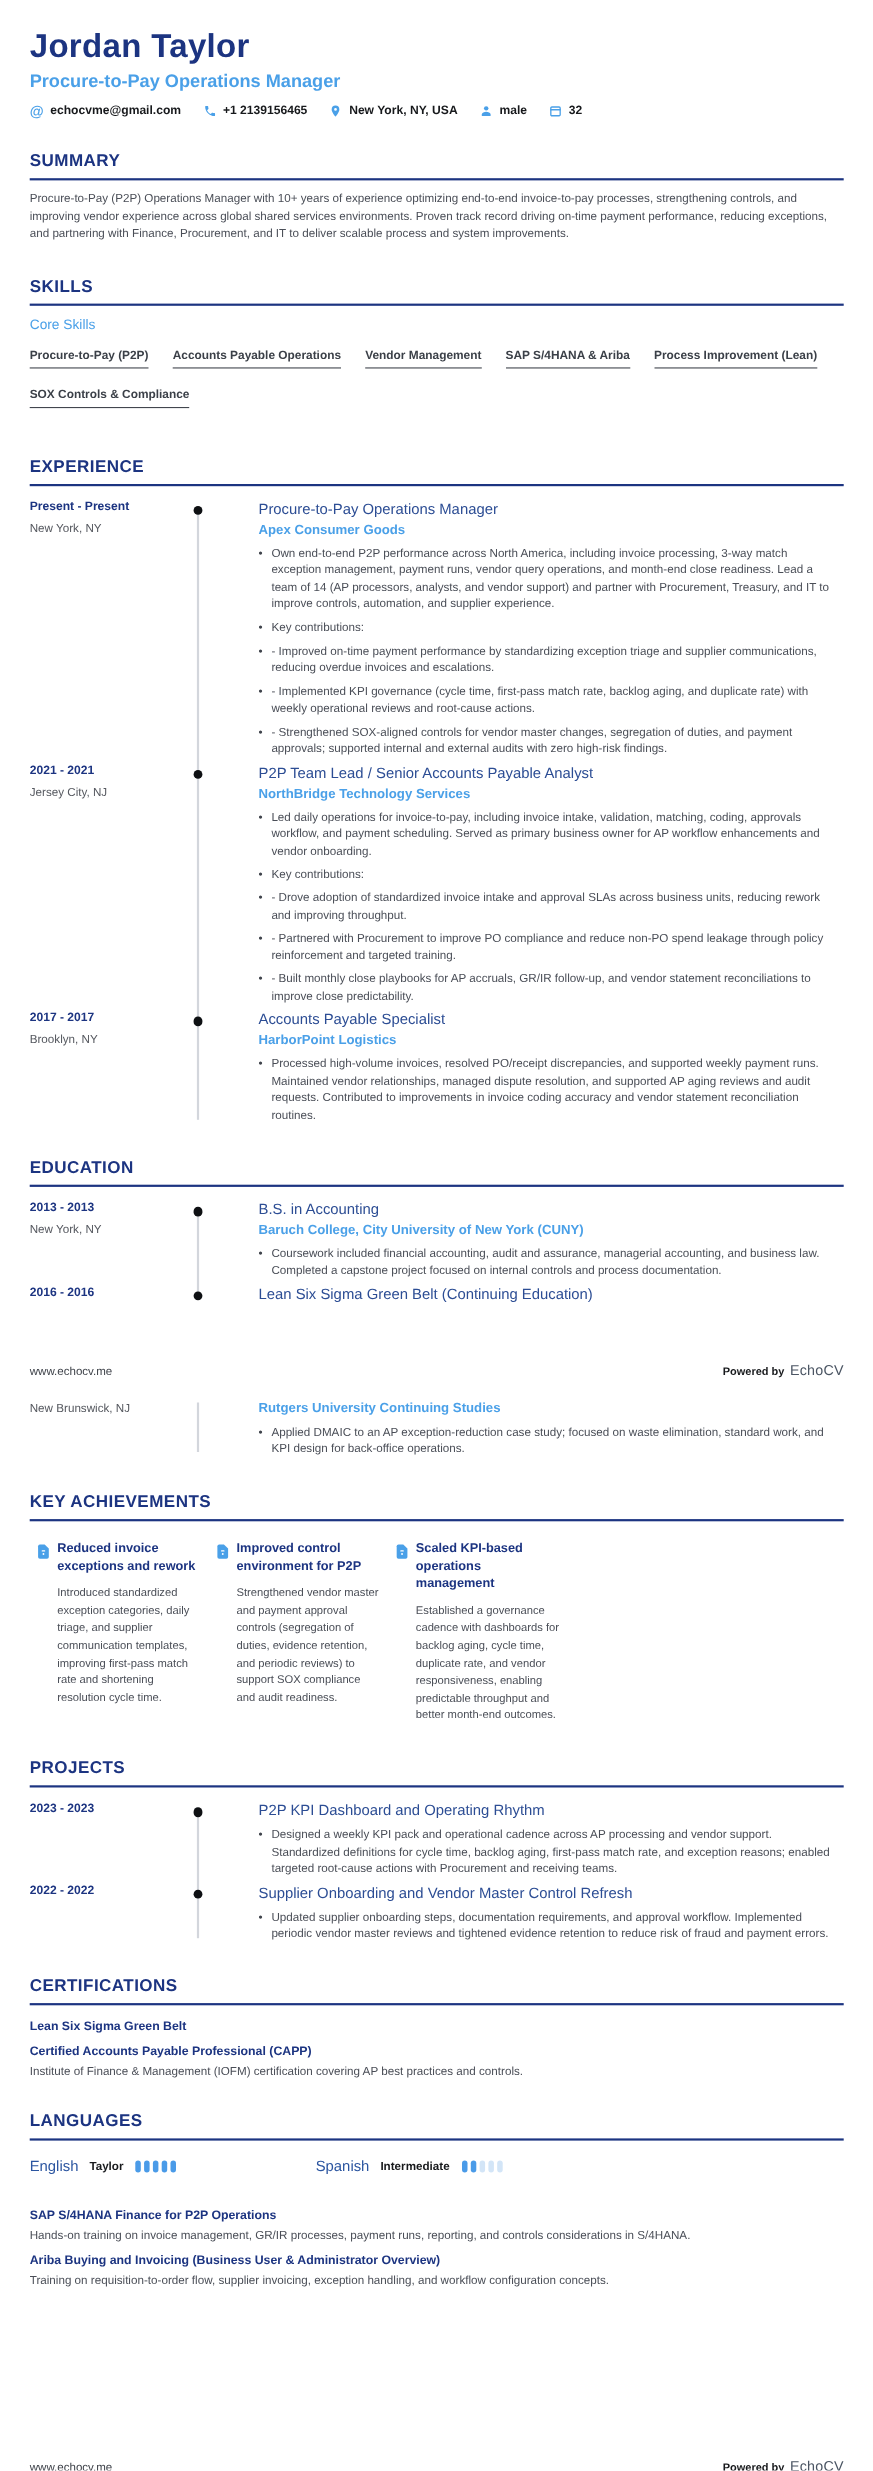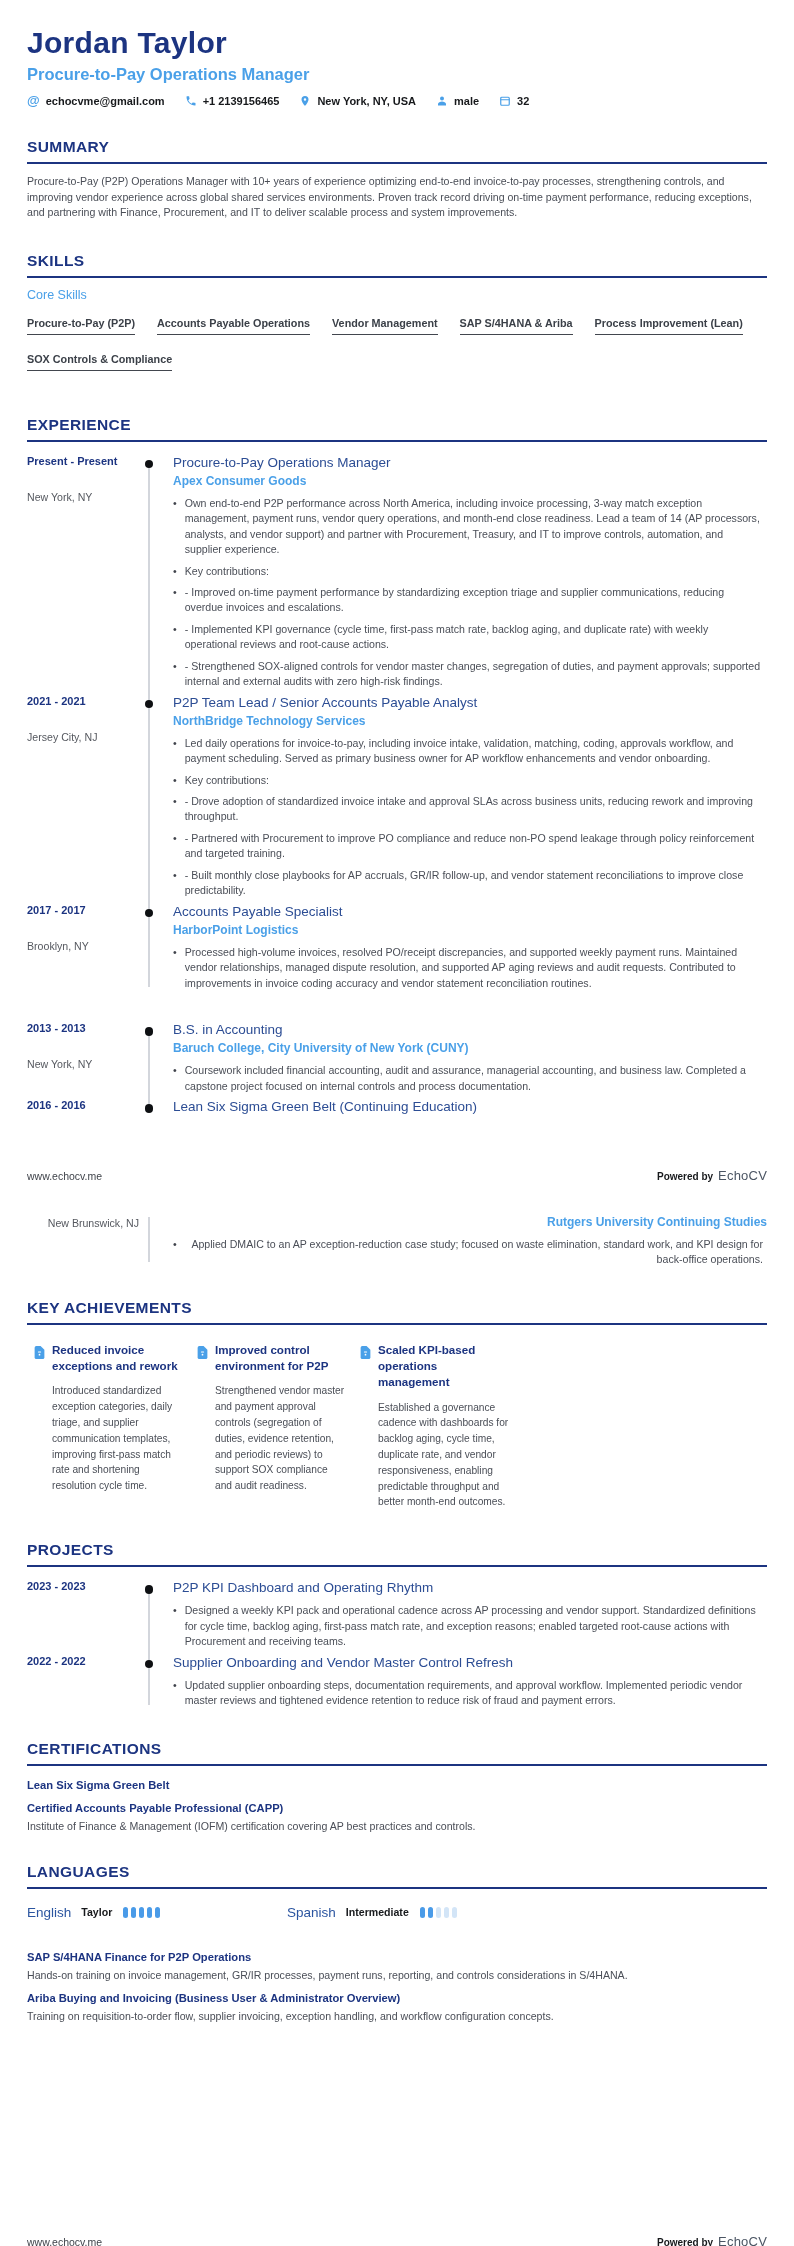--- a/index.html
+++ b/index.html
@@ -27,43 +27,43 @@
            padding-bottom:6px; border-bottom:2.5px solid #1c3481; }
 
   .summary-text { margin-top:10px; font-size:10.6px; line-height:1.47; color:#4a4e57; }
 
   .group-label { margin-top:10px; font-size:12.5px; color:#4aa0e8; }
   .chips { margin-top:11px; }
   .chip { display:inline-block; margin:0 22px 14px 0; padding-bottom:5px;
           border-bottom:1.6px solid #42464e; font-size:10.8px; font-weight:bold; color:#3b4048; }
 
   .entries { margin-top:13px; display:flex; flex-direction:column; gap:5px; }
-  .entry { display:grid; grid-template-columns:112px 34px 1fr; }
+  .entry { display:grid; grid-template-columns:112px 34px 1fr;gap:31px; }
   .dates { font-size:11px; font-weight:bold; color:#1c3481; }
-  .loc { margin-top:24px; font-size:10.6px; color:#55585f; }
+  .loc { margin-top:8px; font-size:10.6px; color:#55585f; }
   .e-tl { position:relative; }
   .tl-line { position:absolute; top:9px; bottom:-14px; left:9px; width:1.5px; background:#d3d6dc; }
   .entry.last .tl-line { bottom:4px; }
   .tl-dot { position:absolute; top:5px; left:5.5px; width:8.5px; height:8.5px;
             background:#0e1013; border-radius:50%; }
   .etitle { font-size:13.5px; color:#2c4d94; }
   .company { margin-top:4px; font-size:12px; font-weight:bold; color:#4aa0e8; }
   .bullets { margin-top:8px; display:flex; flex-direction:column; gap:6px; }
   .bullet { display:flex; font-size:10.6px; line-height:1.46; color:#4a4e57; padding-right:4px; }
   .bullet::before { content:"•"; flex:0 0 auto; margin-right:8px; color:#3f434b; }
 
   
   .pfooter { display:flex; justify-content:space-between; align-items:baseline; }
   .pfooter.flow { margin-top:42px; }
   .pfooter.abs { position:absolute; left:27px; right:27px; top:2222px; }
   .site { font-size:10.5px; color:#3f434a; }
   .powered { font-size:10px; font-weight:bold; color:#17191c;margin-top:12px; }
   .brand { font-size:13px; font-weight:normal; color:#4b5563; margin-left:5px; letter-spacing:.2px; }
 
-  .continuation { margin-top:32px;text-align:right; }
+  .continuation { margin-top:20px; }
 
   
   .ach-grid { margin-top:17px; margin-left:6px; display:grid;
               grid-template-columns:repeat(3,150px); column-gap:13px; }
   .ach { position:relative; padding-left:19px; }
   .ach-icon { position:absolute; left:0; top:3px; }
   .ach-title { font-size:11.6px; font-weight:bold; color:#1c3481; line-height:1.4; }
   .ach-text { margin-top:9px; font-size:10.2px; line-height:1.55; color:#4a4e57; }
 
   
@@ -208,20 +208,21 @@
           <div class="bullets">
             <div class="bullet">Processed high-volume invoices, resolved PO/receipt discrepancies, and supported weekly payment runs. Maintained vendor relationships, managed dispute resolution, and supported AP aging reviews and audit requests. Contributed to improvements in invoice coding accuracy and vendor statement reconciliation routines.</div>
           </div>
         </div>
       </div>
 
     </div>
   </section>
 
   <section>
+    <h2 class="sec-h">EDUCATION</h2>
     <div class="entries">
 
       <div class="entry">
         <div class="e-left">
           <div class="dates">2013 - 2013</div>
           <div class="loc">New York, NY</div>
         </div>
         <div class="e-tl">
             <span class="tl-line"></span>
             <span class="tl-dot"></span>

